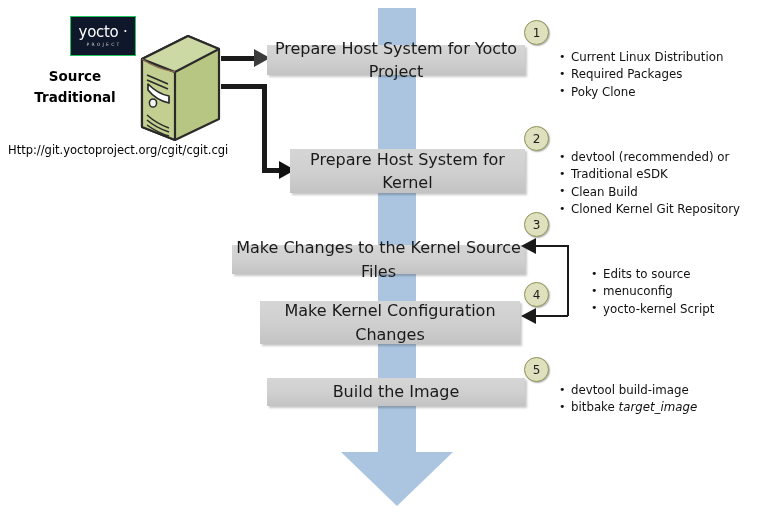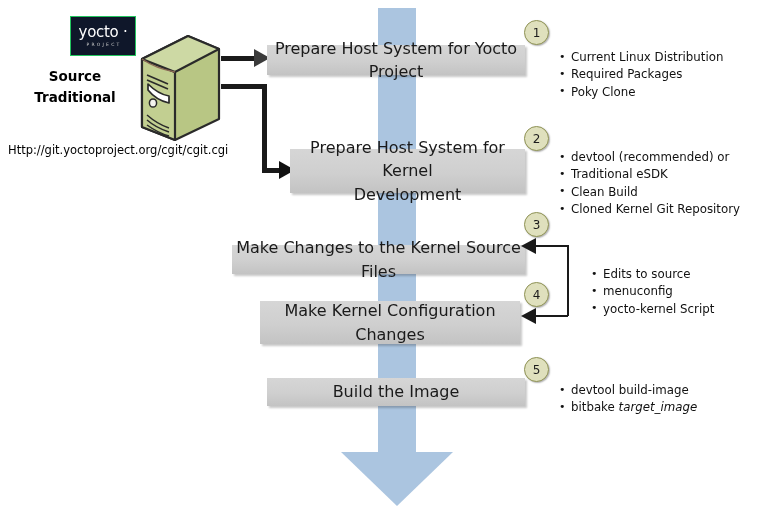--- a/index.html
+++ b/index.html
@@ -223,21 +223,20 @@
     <span>1</span>
   </div>
   <ul class="blist" style="left:551px; top:41px;">
     <li><span>Current Linux Distribution</span></li>
     <li><span>Required Packages</span></li>
     <li><span>Poky Clone</span></li>
   </ul>
 
   <div class="pbox" style="left:290px; top:149px; width:235px; height:44px; flex-direction:column;">
     <span>Prepare Host System for Kernel</span>
-    <span>Development</span>
   </div>
   <div class="step-circle" style="left:524px; top:126px;">
     <span>2</span>
   </div>
   <ul class="blist" style="left:551px; top:141px;">
     <li>
       <span>devtool (recommended) or</span>
     </li>
     <li style="padding-left:12px;">
       <span style="position:absolute;left:0;top:0;width:0;"></span>

